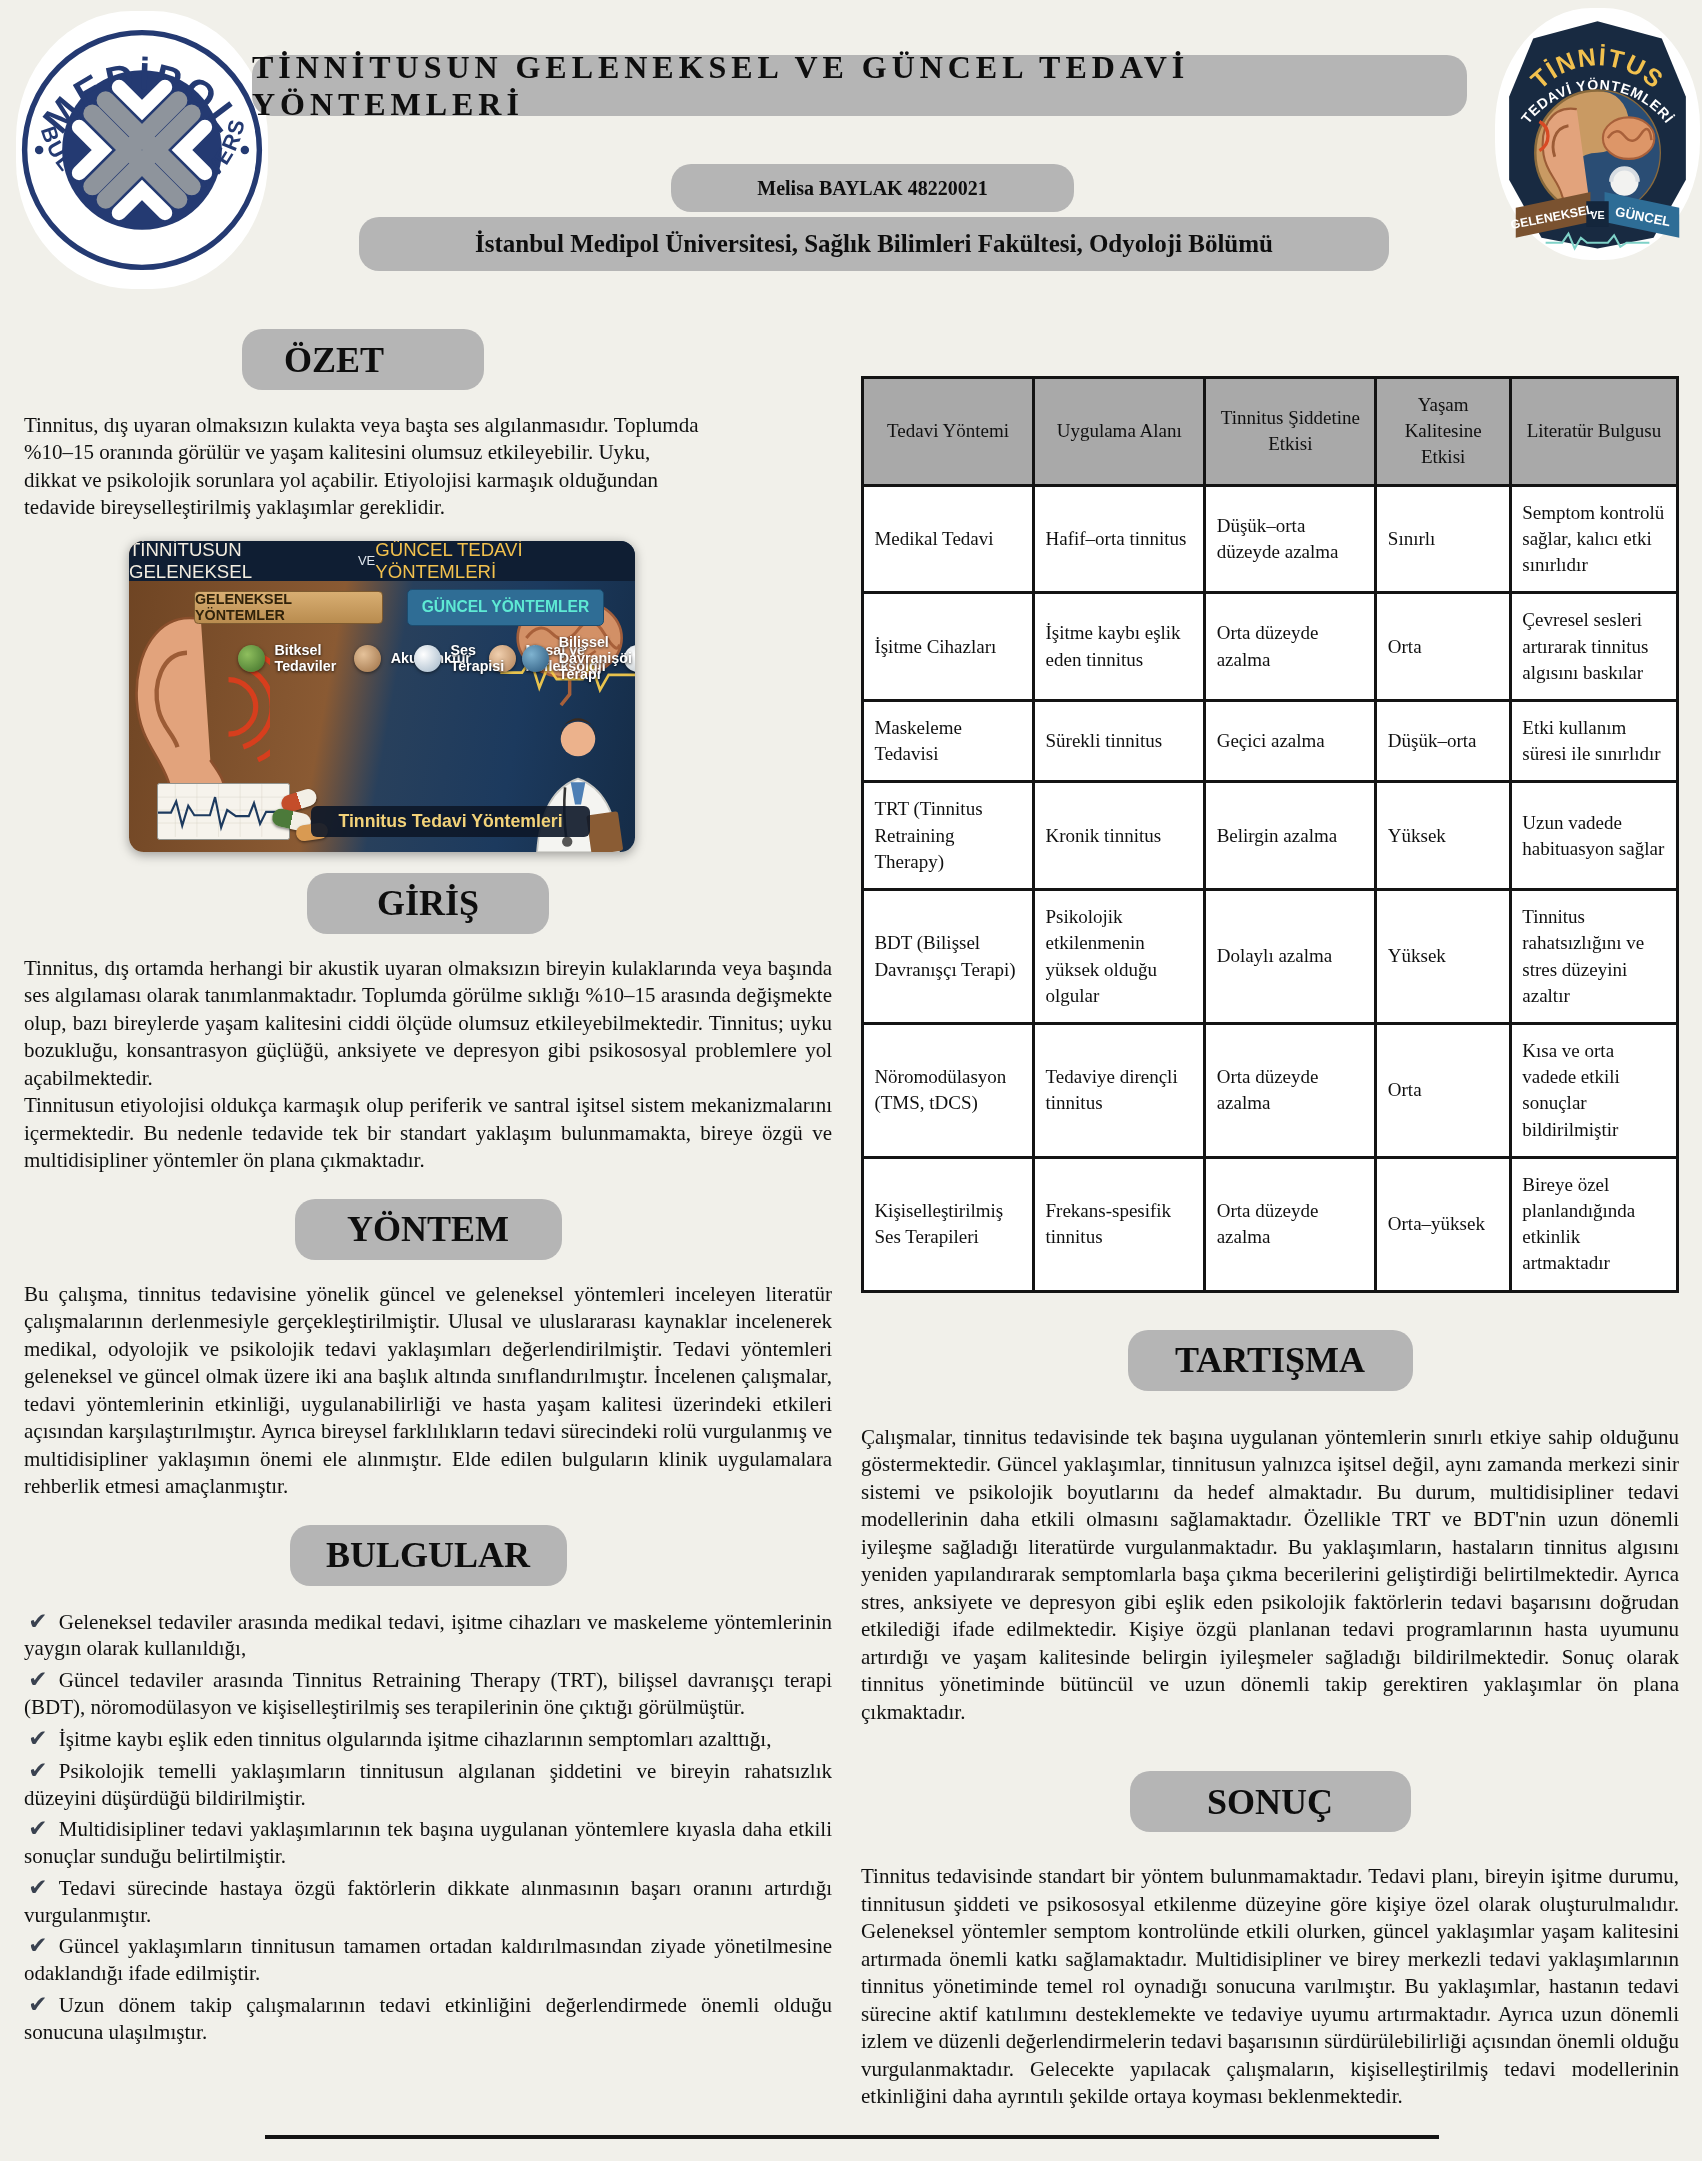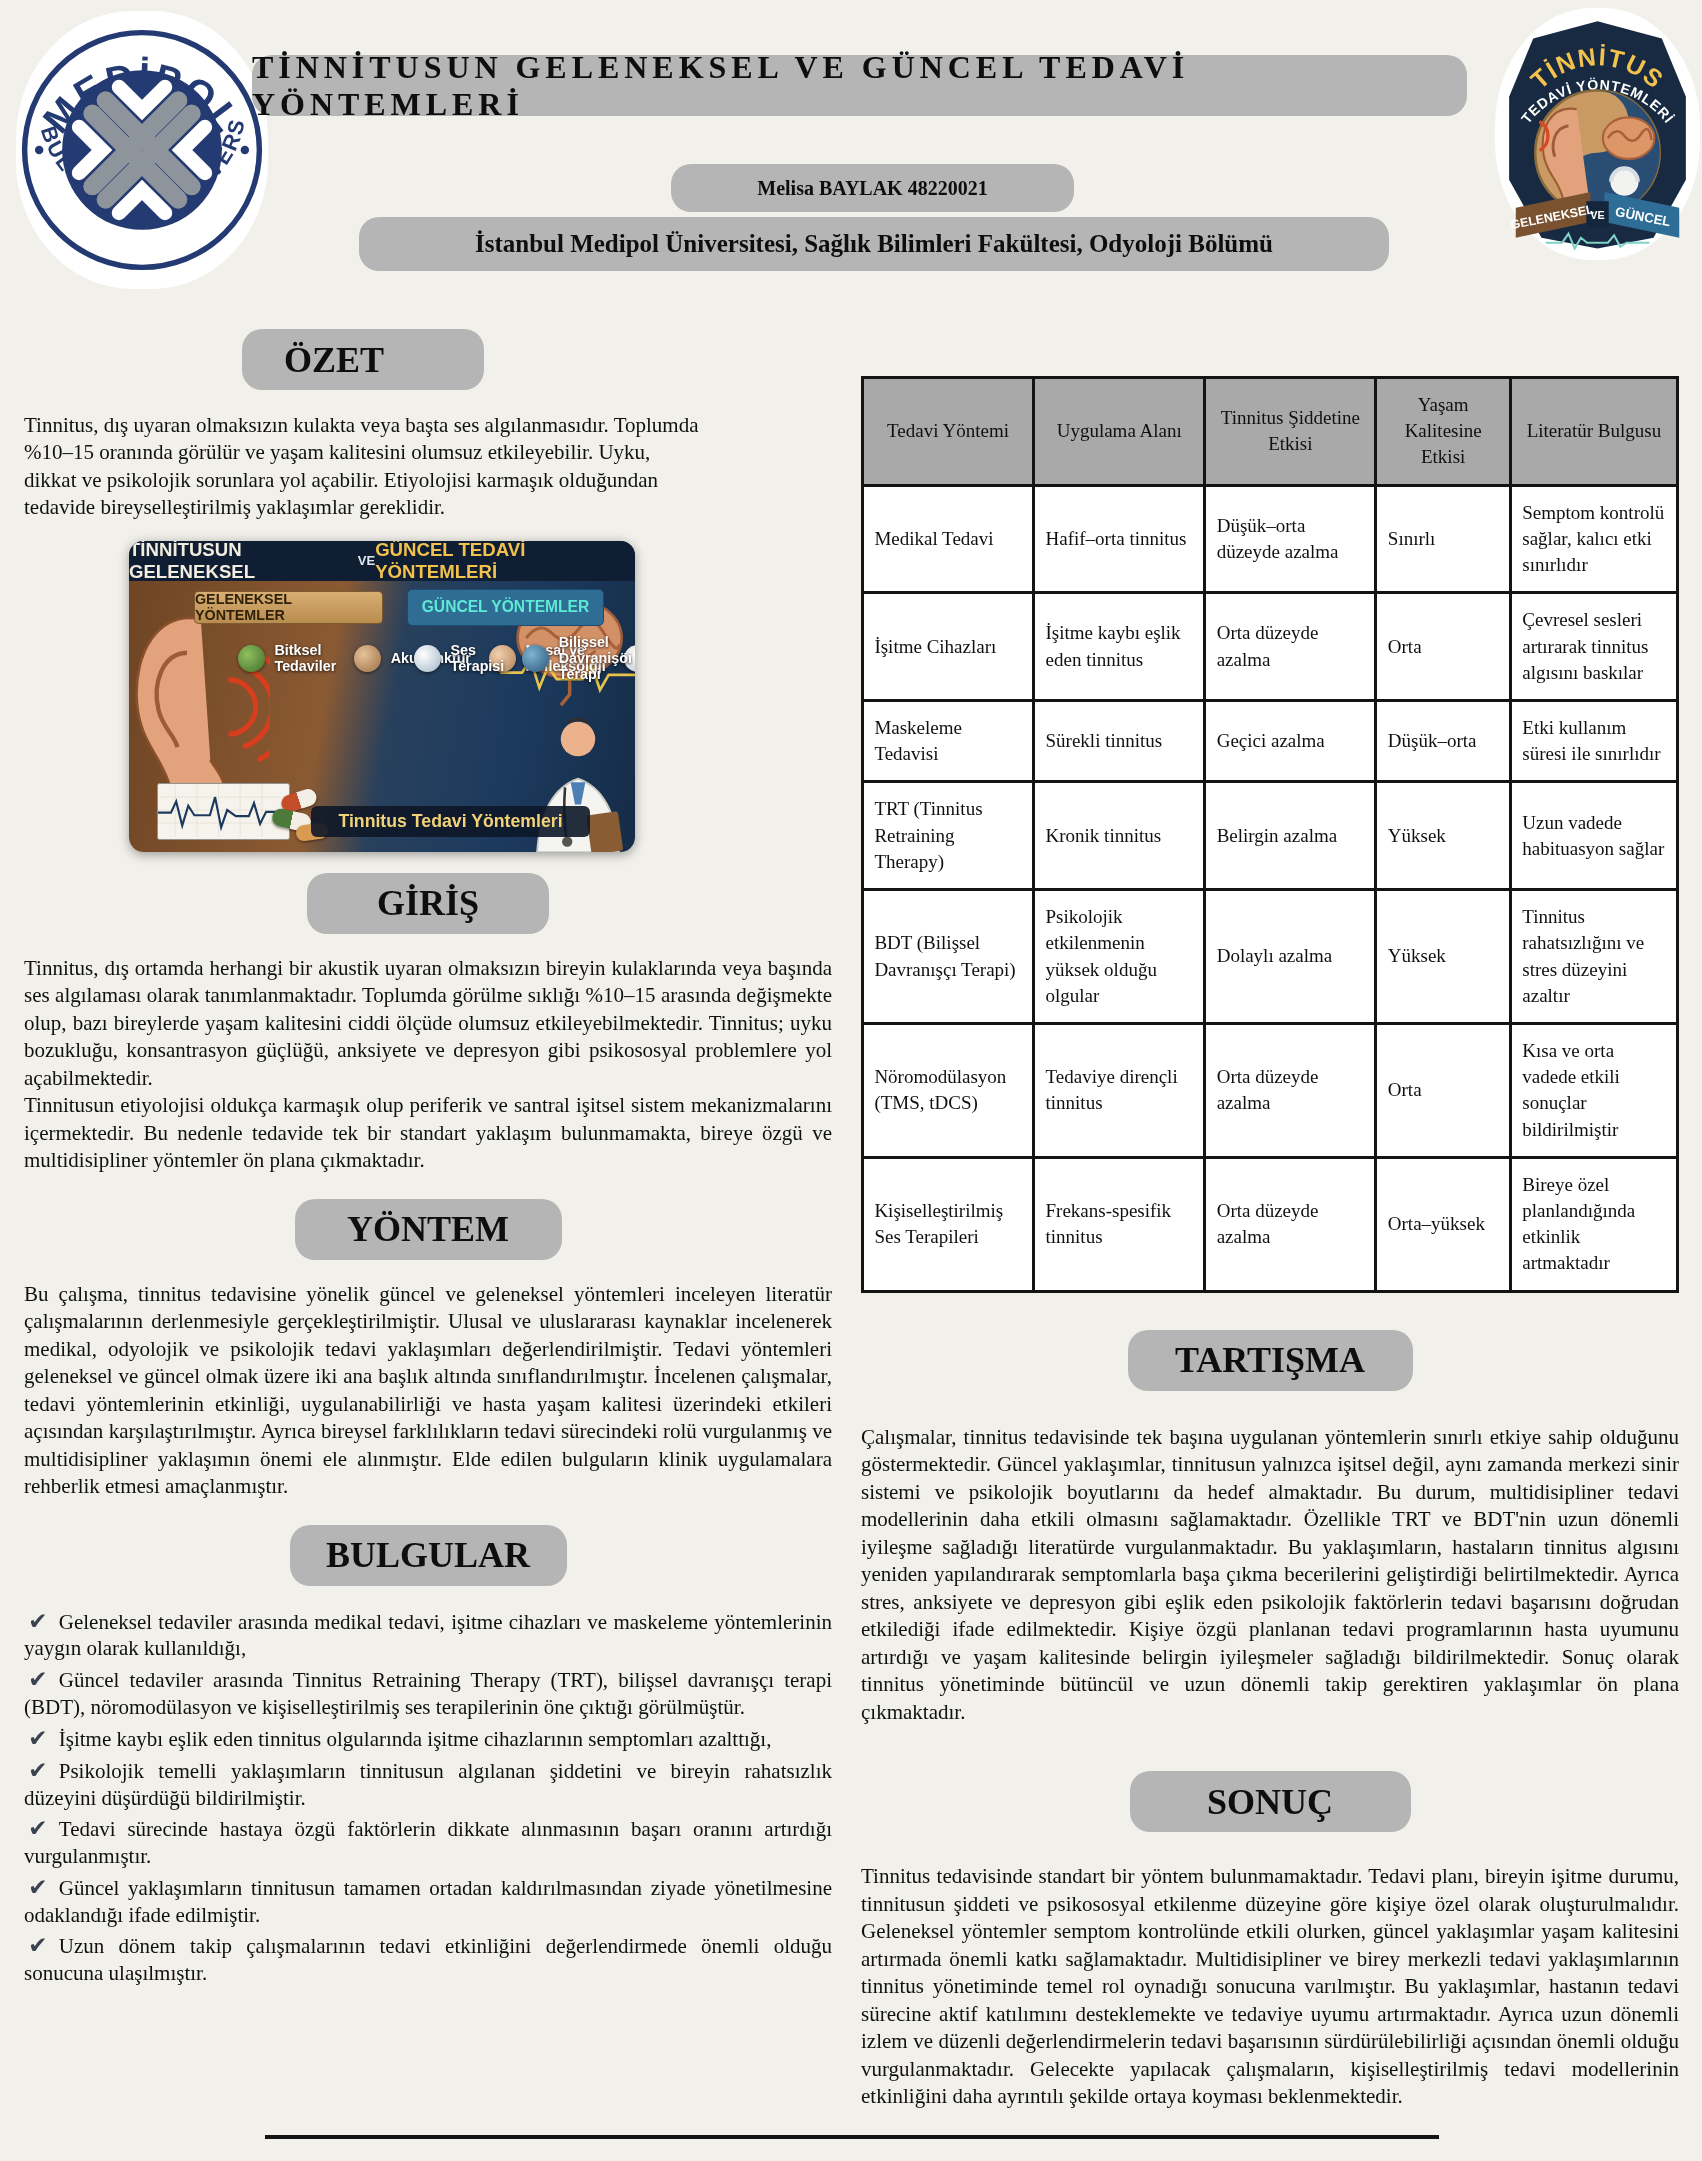--- a/index.html
+++ b/index.html
@@ -93,21 +93,21 @@
   .infographic{
     position:relative;margin:19px 0 0 105px;width:506px;height:311px;
     border-radius:14.7px;overflow:hidden;
     font-family:"Liberation Sans", sans-serif;
     background:linear-gradient(100deg,#6e4423 0%,#8a5a33 40%,#28405c 52%,#1c3a5e 75%,#152c47 100%);
     box-shadow:0 2.6px 10.4px rgba(0,0,0,.35);
   }
   .ig-title{
     position:absolute;left:0;top:0;width:100%;height:40px;
     background:#0f1e33;display:flex;align-items:center;justify-content:center;gap:0;
-    font-weight:bold;font-size:18.6px;
+    font-weight:normal;font-size:18.6px;
   }
   .ig-title .t1{color:#f3ede0;}
   .ig-title .tve{color:#dfe6ee;font-size:13px;}
   .ig-title .t2{color:#f2c14e;}
   .ig-sign-left{
     position:absolute;left:65px;top:50px;width:187px;height:31px;
     background:linear-gradient(#d8ae72,#b98c4f);
     border:1.7px solid #7d5a30;border-radius:4.3px;
     display:flex;align-items:center;justify-content:center;
     color:#30220a;font-weight:bold;font-size:14.3px;
@@ -348,20 +348,21 @@
   <div class="body-text yontem-text">
     <p>Bu çalışma, tinnitus tedavisine yönelik güncel ve geleneksel yöntemleri inceleyen literatür çalışmalarının derlenmesiyle gerçekleştirilmiştir. Ulusal ve uluslararası kaynaklar incelenerek medikal, odyolojik ve psikolojik tedavi yaklaşımları değerlendirilmiştir. Tedavi yöntemleri geleneksel ve güncel olmak üzere iki ana başlık altında sınıflandırılmıştır. İncelenen çalışmalar, tedavi yöntemlerinin etkinliği, uygulanabilirliği ve hasta yaşam kalitesi üzerindeki etkileri açısından karşılaştırılmıştır. Ayrıca bireysel farklılıkların tedavi sürecindeki rolü vurgulanmış ve multidisipliner yaklaşımın önemi ele alınmıştır. Elde edilen bulguların klinik uygulamalara rehberlik etmesi amaçlanmıştır.</p>
   </div>
 
   <div class="banner sec-banner bulgular">BULGULAR</div>
   <ul class="checklist">
       <li><span class="check-icon">✔</span><span>Geleneksel tedaviler arasında medikal tedavi, işitme cihazları ve maskeleme yöntemlerinin yaygın olarak kullanıldığı,</span></li>
       <li><span class="check-icon">✔</span><span>Güncel tedaviler arasında Tinnitus Retraining Therapy (TRT), bilişsel davranışçı terapi (BDT), nöromodülasyon ve kişiselleştirilmiş ses terapilerinin öne çıktığı görülmüştür.</span></li>
       <li><span class="check-icon">✔</span><span>İşitme kaybı eşlik eden tinnitus olgularında işitme cihazlarının semptomları azalttığı,</span></li>
       <li><span class="check-icon">✔</span><span>Psikolojik temelli yaklaşımların tinnitusun algılanan şiddetini ve bireyin rahatsızlık düzeyini düşürdüğü bildirilmiştir.</span></li>
+      <li><span class="check-icon">✔</span><span>Multidisipliner tedavi yaklaşımlarının tek başına uygulanan yöntemlere kıyasla daha etkili sonuçlar sunduğu belirtilmiştir.</span></li>
       <li><span class="check-icon">✔</span><span>Tedavi sürecinde hastaya özgü faktörlerin dikkate alınmasının başarı oranını artırdığı vurgulanmıştır.</span></li>
       <li><span class="check-icon">✔</span><span>Güncel yaklaşımların tinnitusun tamamen ortadan kaldırılmasından ziyade yönetilmesine odaklandığı ifade edilmiştir.</span></li>
       <li><span class="check-icon">✔</span><span>Uzun dönem takip çalışmalarının tedavi etkinliğini değerlendirmede önemli olduğu sonucuna ulaşılmıştır.</span></li>
     </ul>
 </div>
 
 <div class="col-right">
 
   <table class="treat">
     <colgroup>

